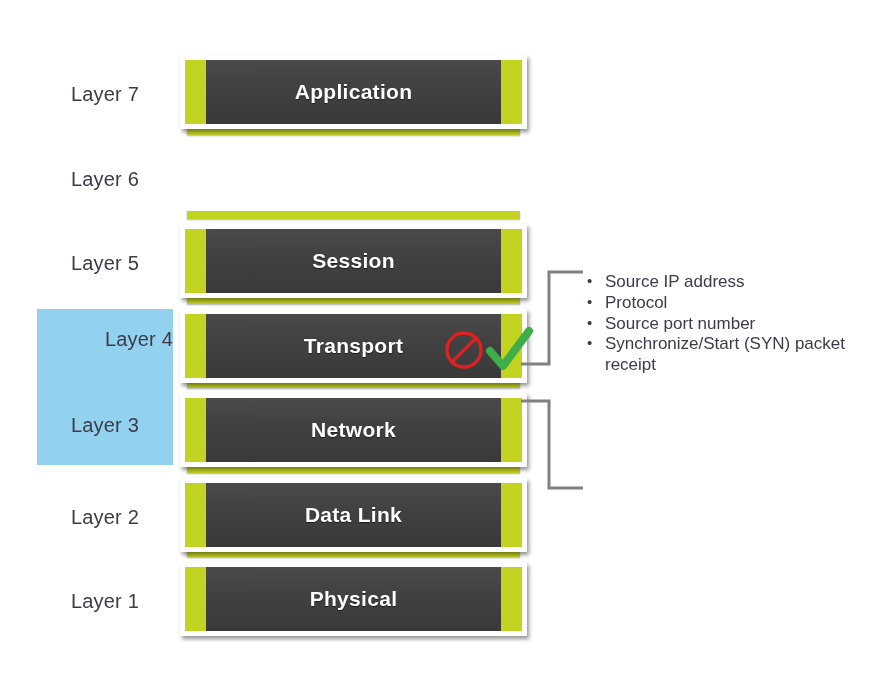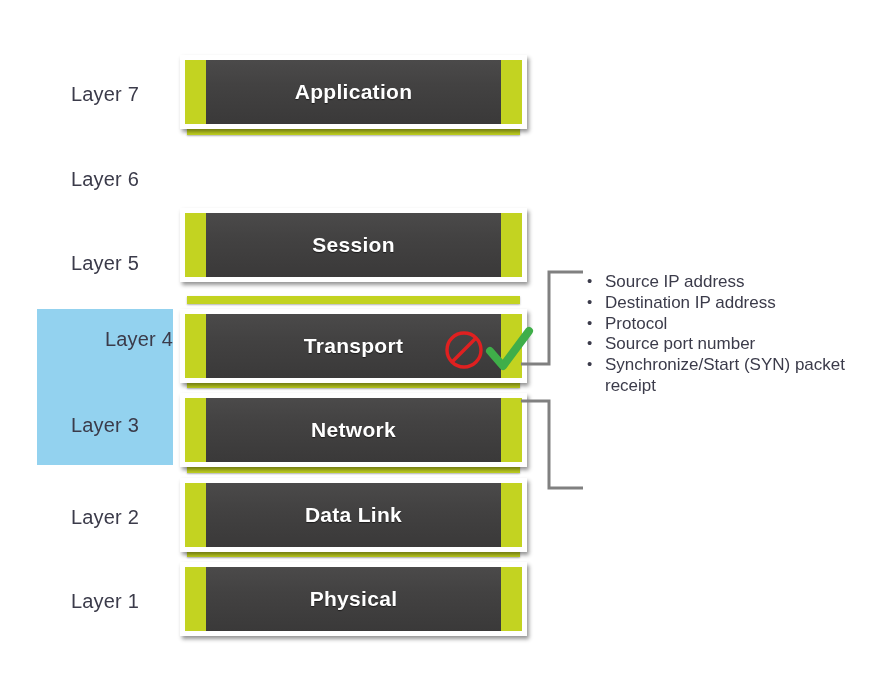--- a/index.html
+++ b/index.html
@@ -169,21 +169,21 @@
     <div class="bar-frame">
       <div class="bar-plate">
         <div class="bar-core">
           <span class="bar-core-title">Application</span>
         </div>
       </div>
     </div>
   </div>
 
 
-  <div class="bar-wrap" style="top:208px;">
+  <div class="bar-wrap" style="top:224px;">
     <div class="bar-frame">
       <div class="bar-plate">
         <div class="bar-core">
           <span class="bar-core-title">Session</span>
         </div>
       </div>
     </div>
   </div>
 
   <div class="bar-wrap" style="top:309px;">
@@ -249,20 +249,19 @@
 
   <div class="bracket" style="left:519px; top:395px;">
     <svg width="70" height="100" viewBox="0 0 70 100" xmlns="http://www.w3.org/2000/svg">
       <path d="M 2 6 L 30 6 L 30 93 L 64 93" fill="none" stroke="#808080" stroke-width="3" stroke-linecap="butt" stroke-linejoin="miter"></path>
     </svg>
   </div>
 
   <div class="callout">
     <ul>
       <li>Source IP address</li>
-      <li>Destination IP address</li>
       <li>Protocol</li>
       <li>Source port number</li>
       <li>Synchronize/Start (SYN) packet receipt</li>
     </ul>
   </div>
 
 </div>
 
 </body></html>

